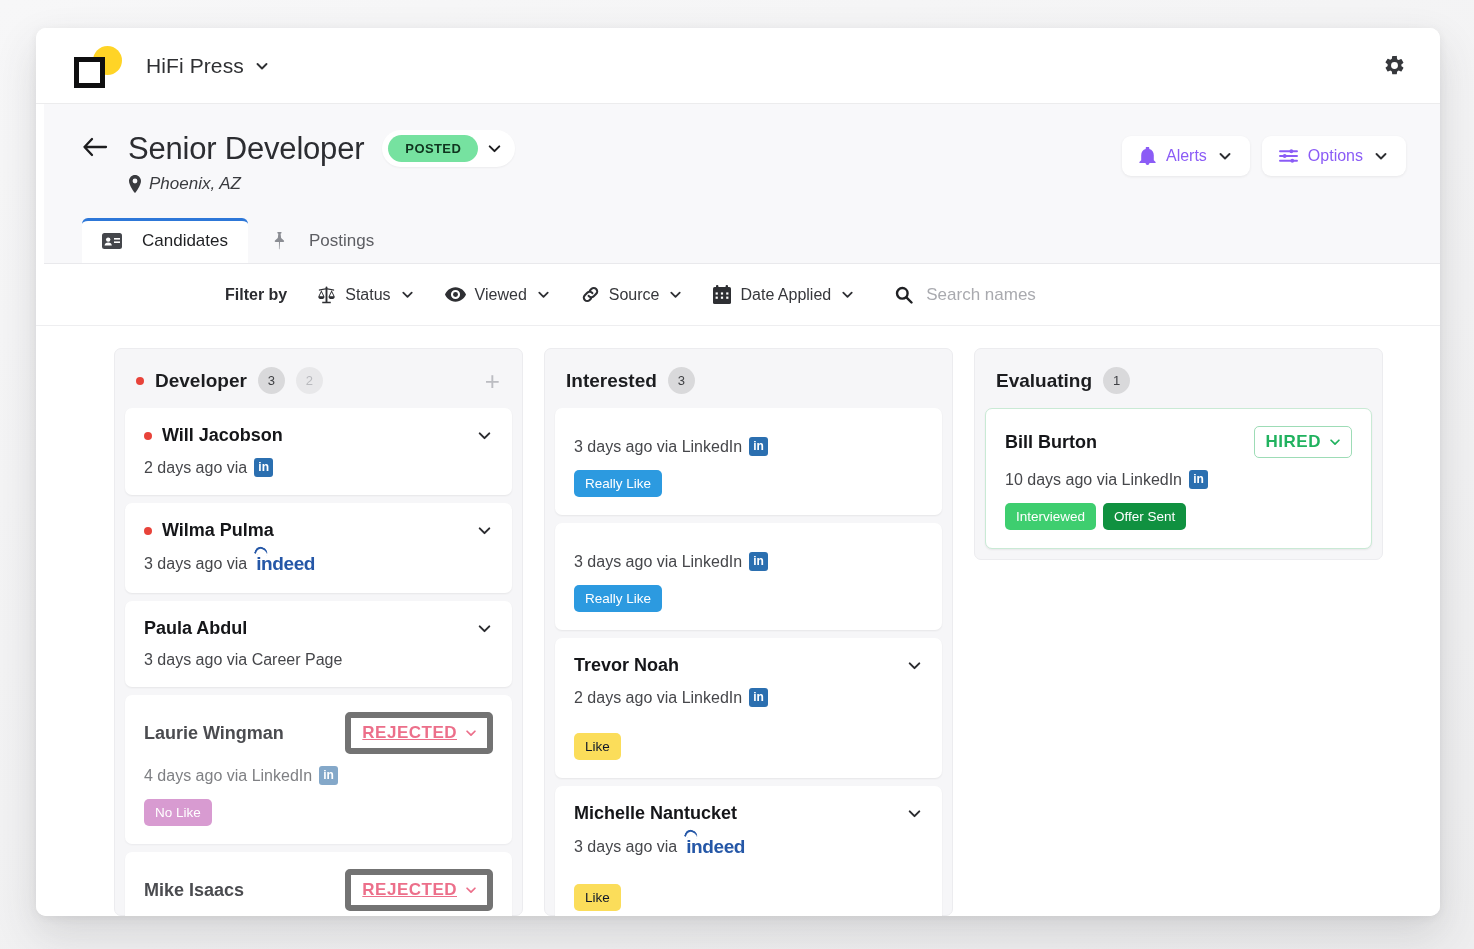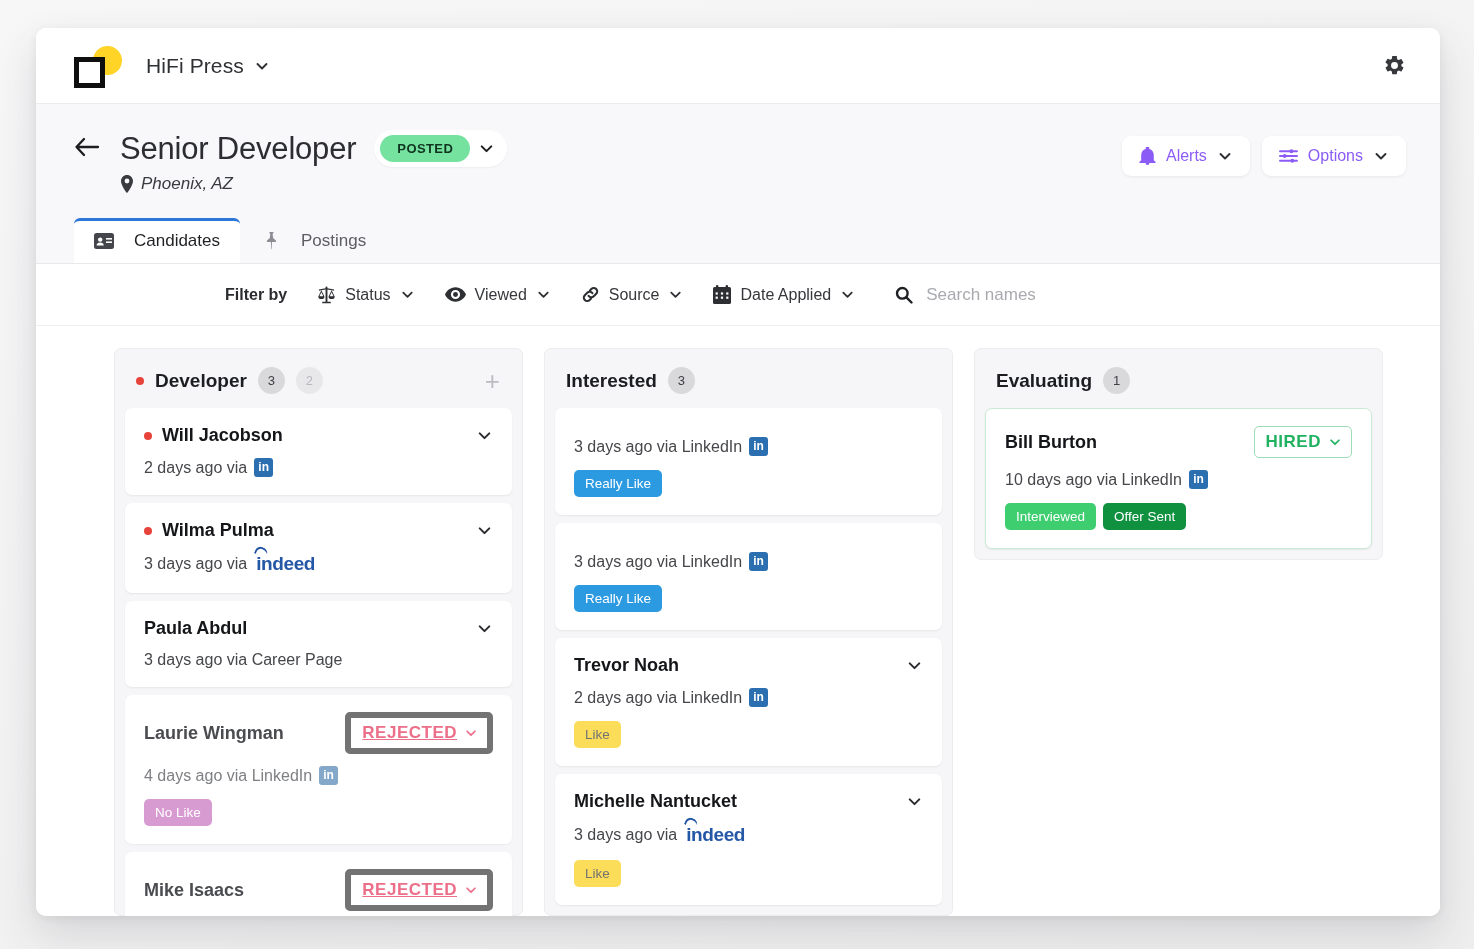--- a/index.html
+++ b/index.html
@@ -57,20 +57,21 @@
   .brand-caret { margin-left: 10px; color: #2f3033; display: inline-flex; }
   .spacer { flex: 1; }
   .gear { color: #36383c; cursor: pointer; display: flex; }
 
   
   .jobhead {
     flex: none;
     background: #f8f8fa;
     padding: 26px 34px 0 38px;
     border-bottom: 1px solid #e9e9ec;
+    margin-left: 8px;
   }
   .jobhead-row { display: flex; align-items: flex-start; }
   .back-btn {
     margin: 6px 20px 0 0;
     color: #1d1d1f;
     cursor: pointer;
     display: flex;
   }
   .title-block { padding-top: 0; }
   .title-line { display: flex; align-items: center; gap: 18px; }
@@ -246,21 +247,21 @@
     border-radius: 10px 10px 0 0;
     transform: rotate(22deg);
   }
   .tags { display: flex; gap: 7px; margin-top: 14px; }
   .tag {
     font-size: 13.5px; padding: 6px 11px;
     border-radius: 5px; color: #ffffff;
     cursor: pointer;
   }
   .tag.reallylike { background: #2c9ae0; }
-  .tag.like { background: #fbdd5a; color: #737373; }
+  .tag.like { background: #fbdd5a; color: #0f172a; margin-top: 12px; }
   .tag.nolike { background: #d89bd1; color: #ffffff; }
   .tag.interviewed { background: #3ece6f; }
   .tag.offersent { background: #109140; }
 </style>
 </head>
 <body>
 
 <div class="window">
 
   <div class="topbar">

